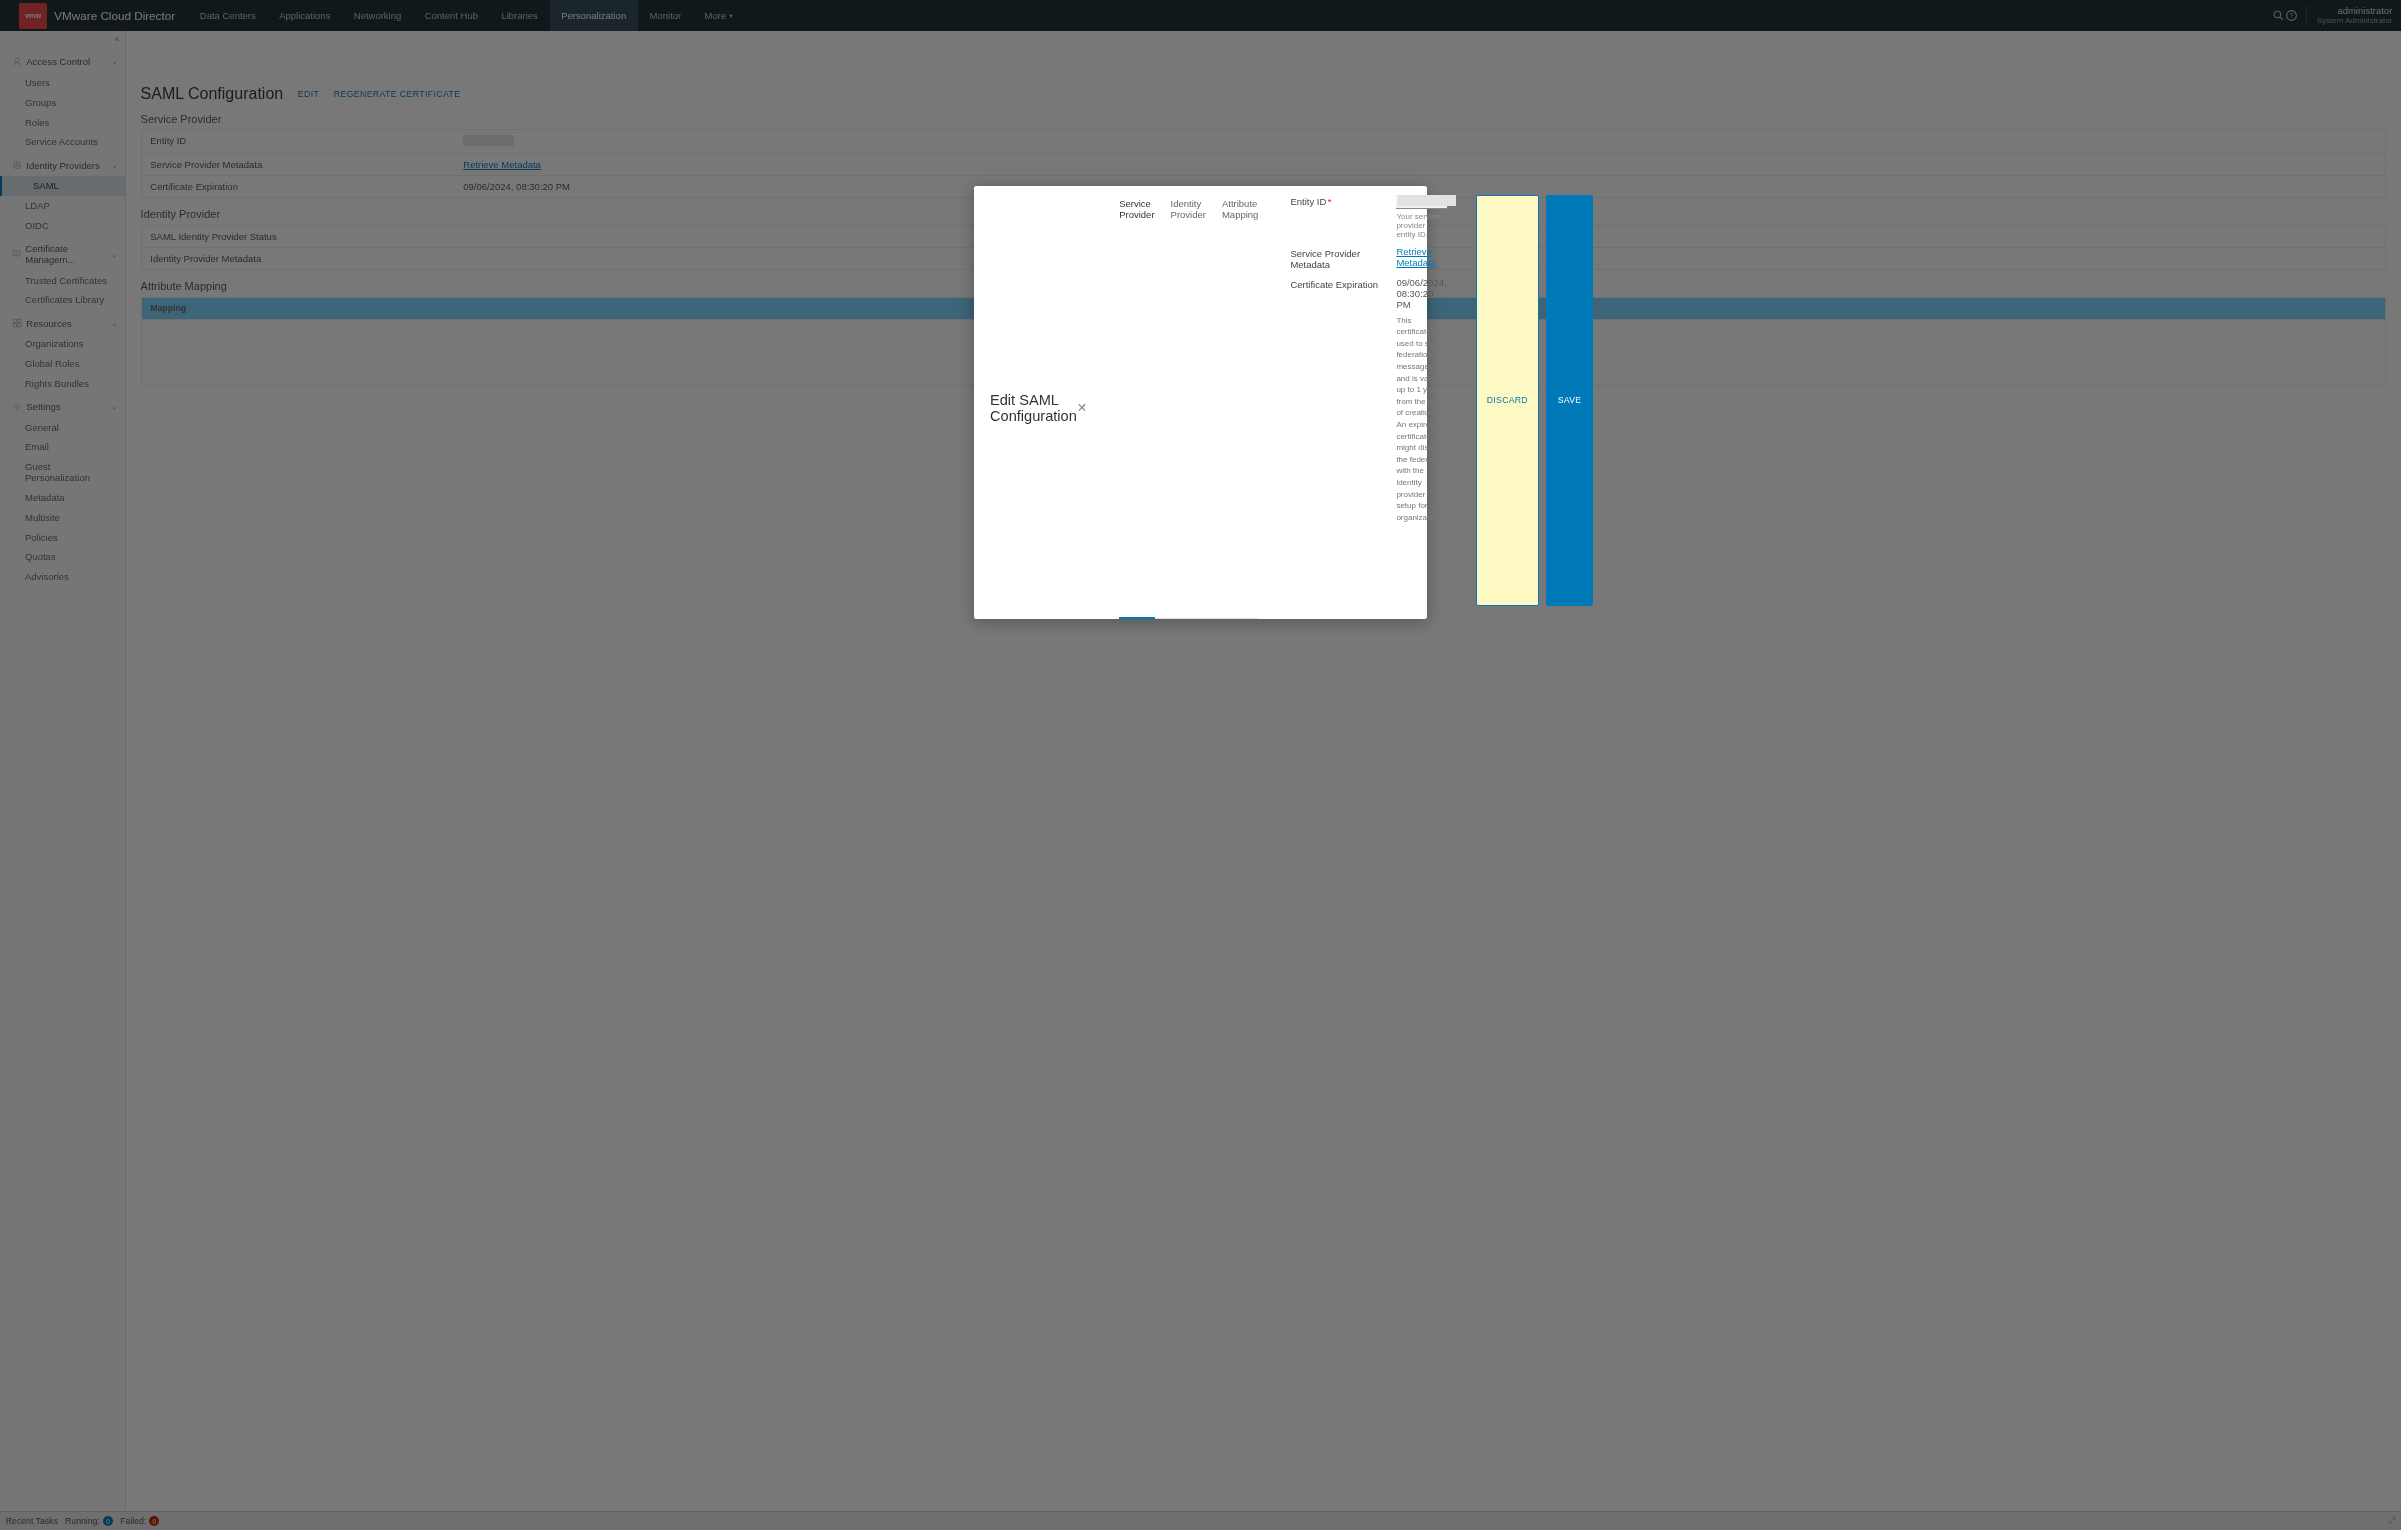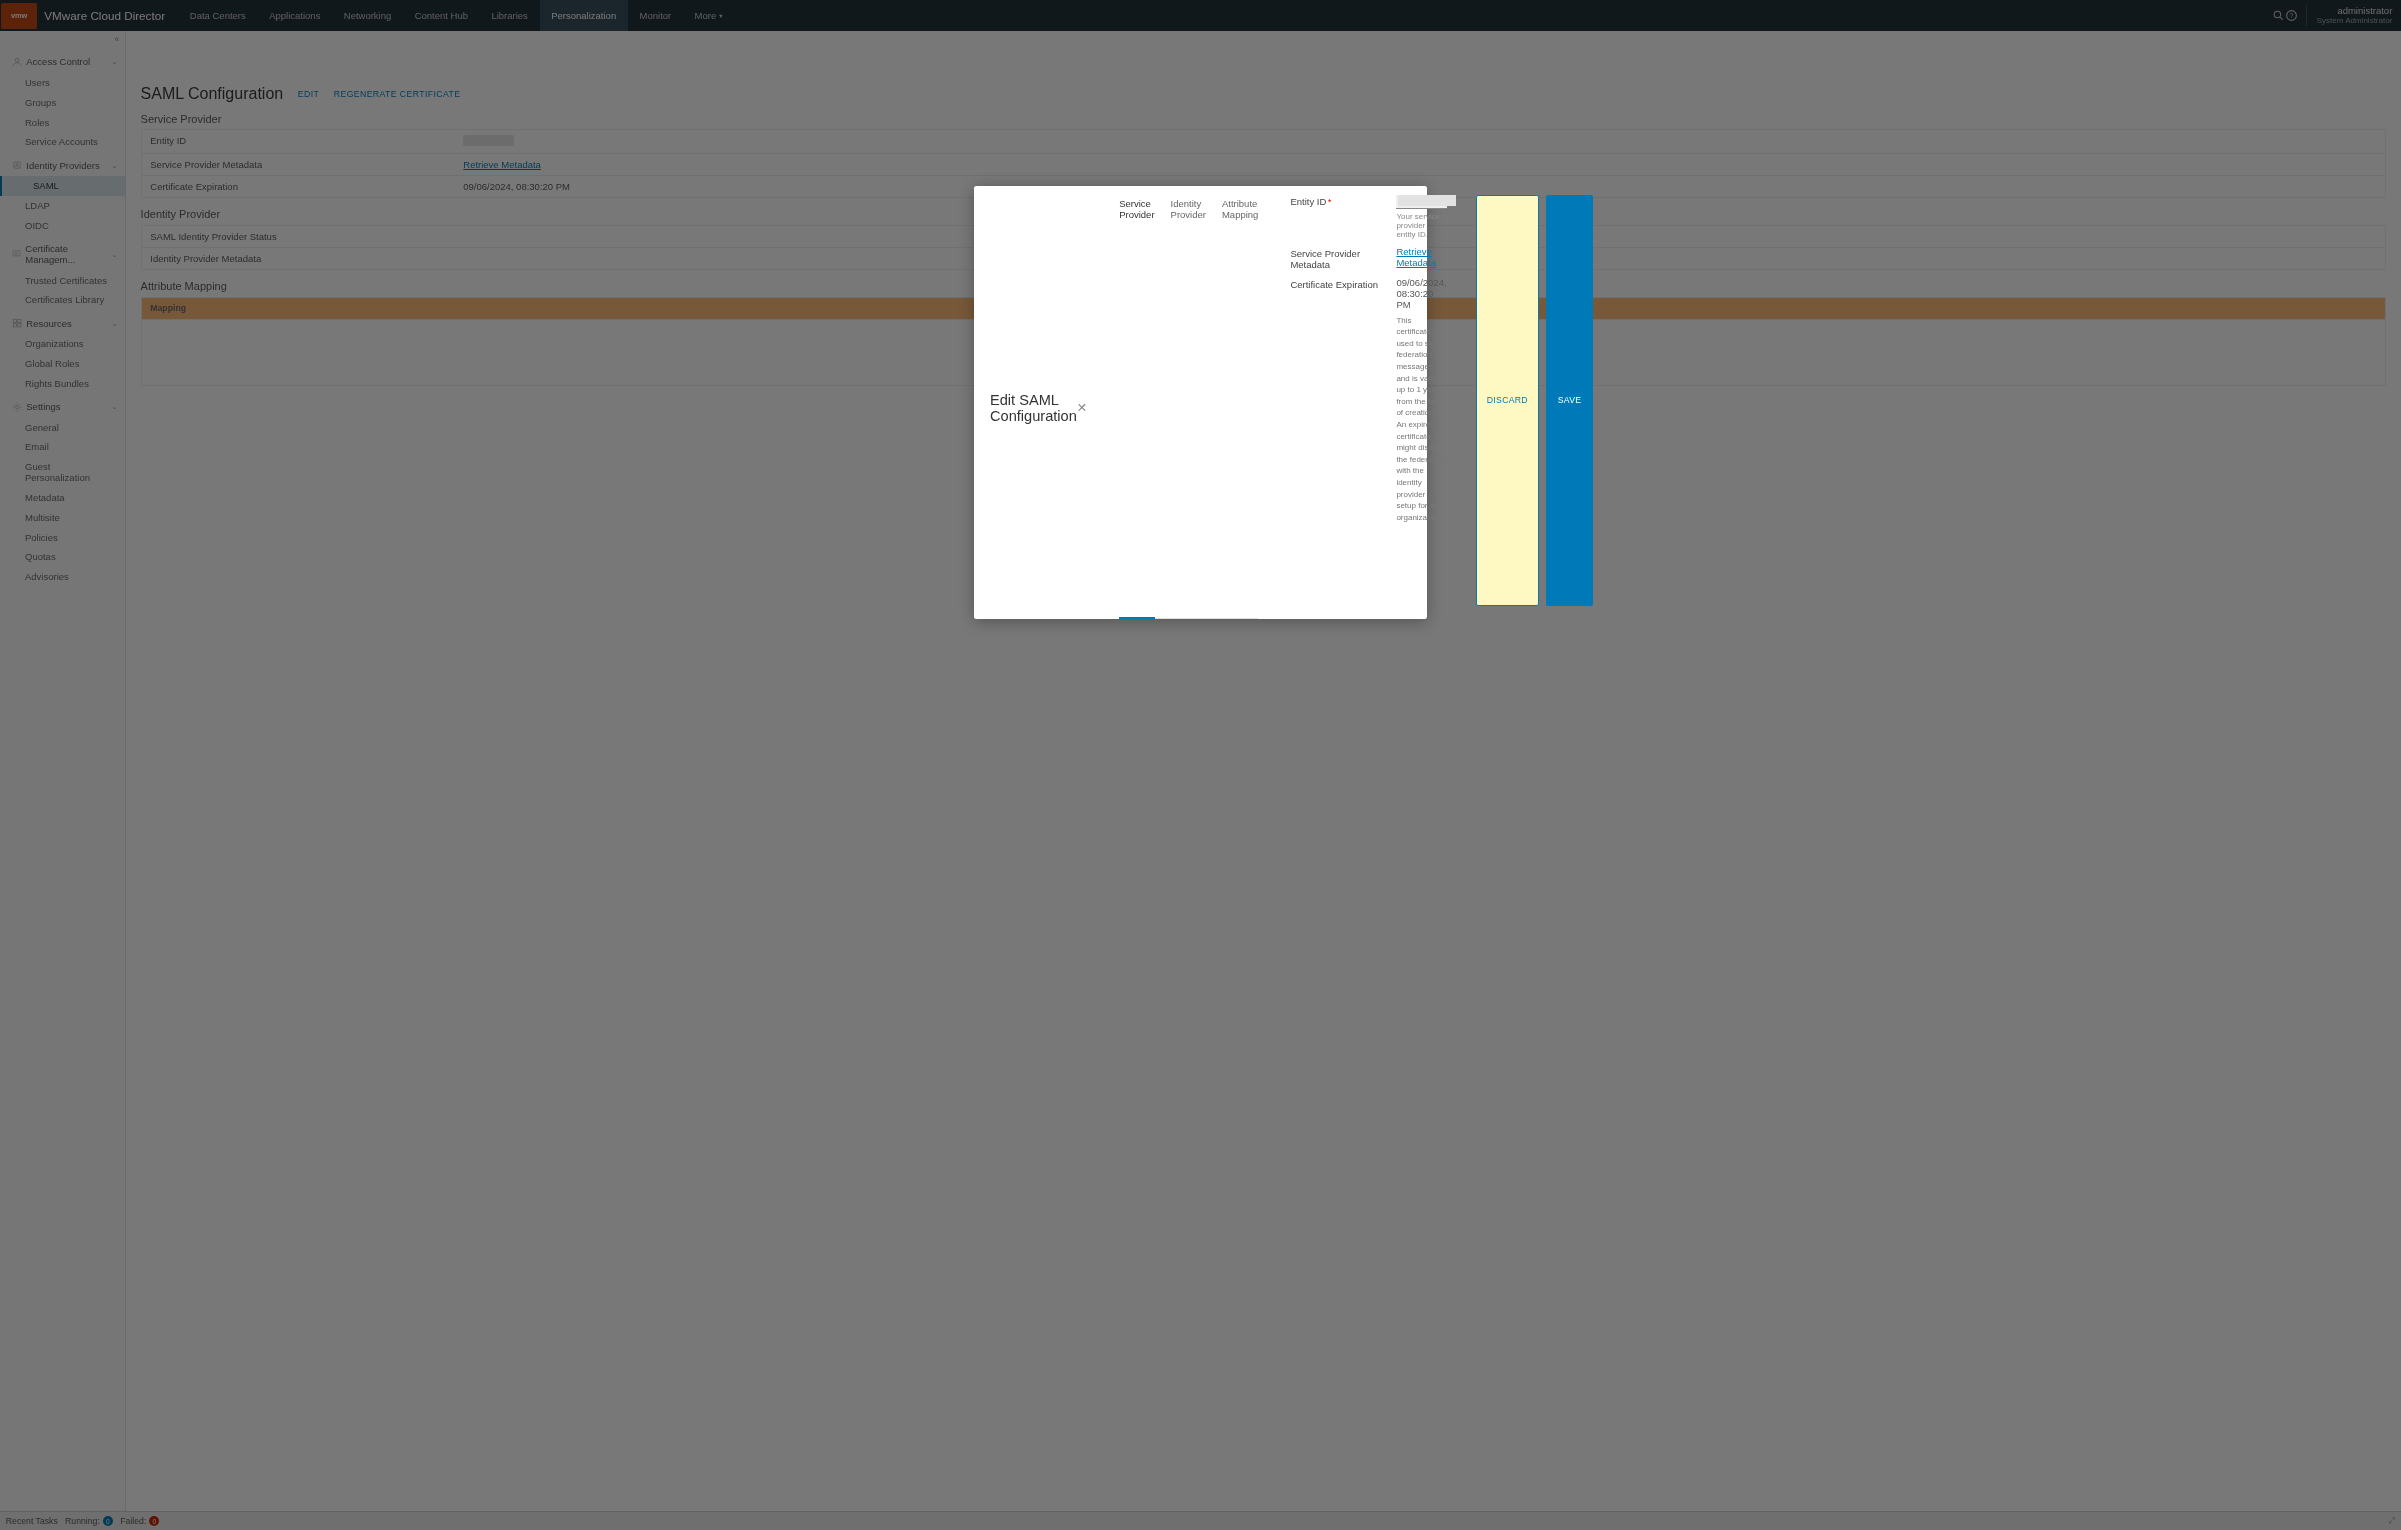--- a/index.html
+++ b/index.html
@@ -1,20 +1,20 @@
 <!DOCTYPE html>
 <html><head>
 <meta charset="utf-8">
 <style>
   * { box-sizing: border-box; margin: 0; padding: 0; }
   html, body { height: 100%; width: 100%; font-family: -apple-system, BlinkMacSystemFont, "Segoe UI", Arial, sans-serif; font-size: 9.5px; color: #565656; background: #f3f3f3; }
   
   
   .topnav { height: 31px; background: #1b2a32; display: flex; align-items: center; color: #e1e1e1; padding-right: 8.7px; }
-  .vmw-logo { width: 36px; height: 26px; margin-left: 1px; background: #c2410c; color: #fff; font-size: 7.3px; font-weight: bold; display: flex; align-items: center; justify-content: center; border-radius: 1.5px; }
+  .vmw-logo { width: 28px; height: 26px; margin-left: 19px; background: #ef4444; color: #fff; font-size: 7.3px; font-weight: bold; display: flex; align-items: center; justify-content: center; border-radius: 1.5px; }
   .brand { font-size: 11.7px; color: #fff; margin-left: 7.3px; font-weight: 500; }
   .topnav-items { display: flex; margin-left: 13px; flex: 1; height: 100%; }
   .topnav-item { padding: 0 11.7px; color: #c8c8c8; display: flex; align-items: center; cursor: pointer; font-size: 9.5px; }
   .topnav-item.active { background: #324b57; color: #fff; }
   .topnav-right { display: flex; align-items: center; gap: 0; }
   .topnav-icon { width: 13px; height: 13px; display: inline-block; }
   .user-block { text-align: right; line-height: 1.2; margin-left: 7.3px; padding-left: 10.2px; border-left: 0.7px solid #3c4d55;}
   .user-name { color: #e1e1e1; font-size: 9.5px; }
   .user-role { color: #9aa7ad; font-size: 8px; }
   
@@ -39,21 +39,21 @@
   
   .section-title { font-size: 11px; color: #565656; margin: 10.2px 0 4.4px; }
   .info-table { width: 100%; border: 0.7px solid #eee; border-radius: 2.2px;}
   .info-row { display: flex; border-bottom: 0.7px solid #eee; padding: 5.1px 8.7px; font-size: 9.5px;}
   .info-row:last-child { border-bottom: none; }
   .info-key { width: 313px; color: #565656; }
   .info-val { color: #565656; }
   .info-val a, .link { color: #0079b8; text-decoration: underline; cursor: pointer; }
   .entity-pill { display: inline-block; width: 51px; height: 10.2px; background: #e5e5e5; border-radius: 1.5px; }
   
-  .mapping-head { background: #fdba74; padding: 5.8px 8.7px; border: 0.7px solid #eee; font-size: 8.7px; font-weight: 600; color: #666;}
+  .mapping-head { background: #7dd3fc; padding: 5.8px 8.7px; border: 0.7px solid #eee; font-size: 8.7px; font-weight: 600; color: #666;}
   .mapping-body { border: 0.7px solid #eee; border-top: none; height: 66px; background: #fff;}
   
   
   .statusbar { height: 19px; background: #eaeaea; border-top: 0.7px solid #ccc; display: flex; align-items: center; padding: 0 5.8px; font-size: 8.7px; color: #555; gap: 7.3px;}
   .status-count { display:inline-flex; align-items:center; gap:2.9px;}
   .badge-circle { width:10.2px; height:10.2px; border-radius:50%; display:inline-flex; align-items:center; justify-content:center; font-size:6.6px; color:#fff;}
   .badge-blue { background:#0079b8; }
   .badge-red { background:#c92100; }
   .status-right { margin-left:auto; font-size:8px; color:#888;}
   

